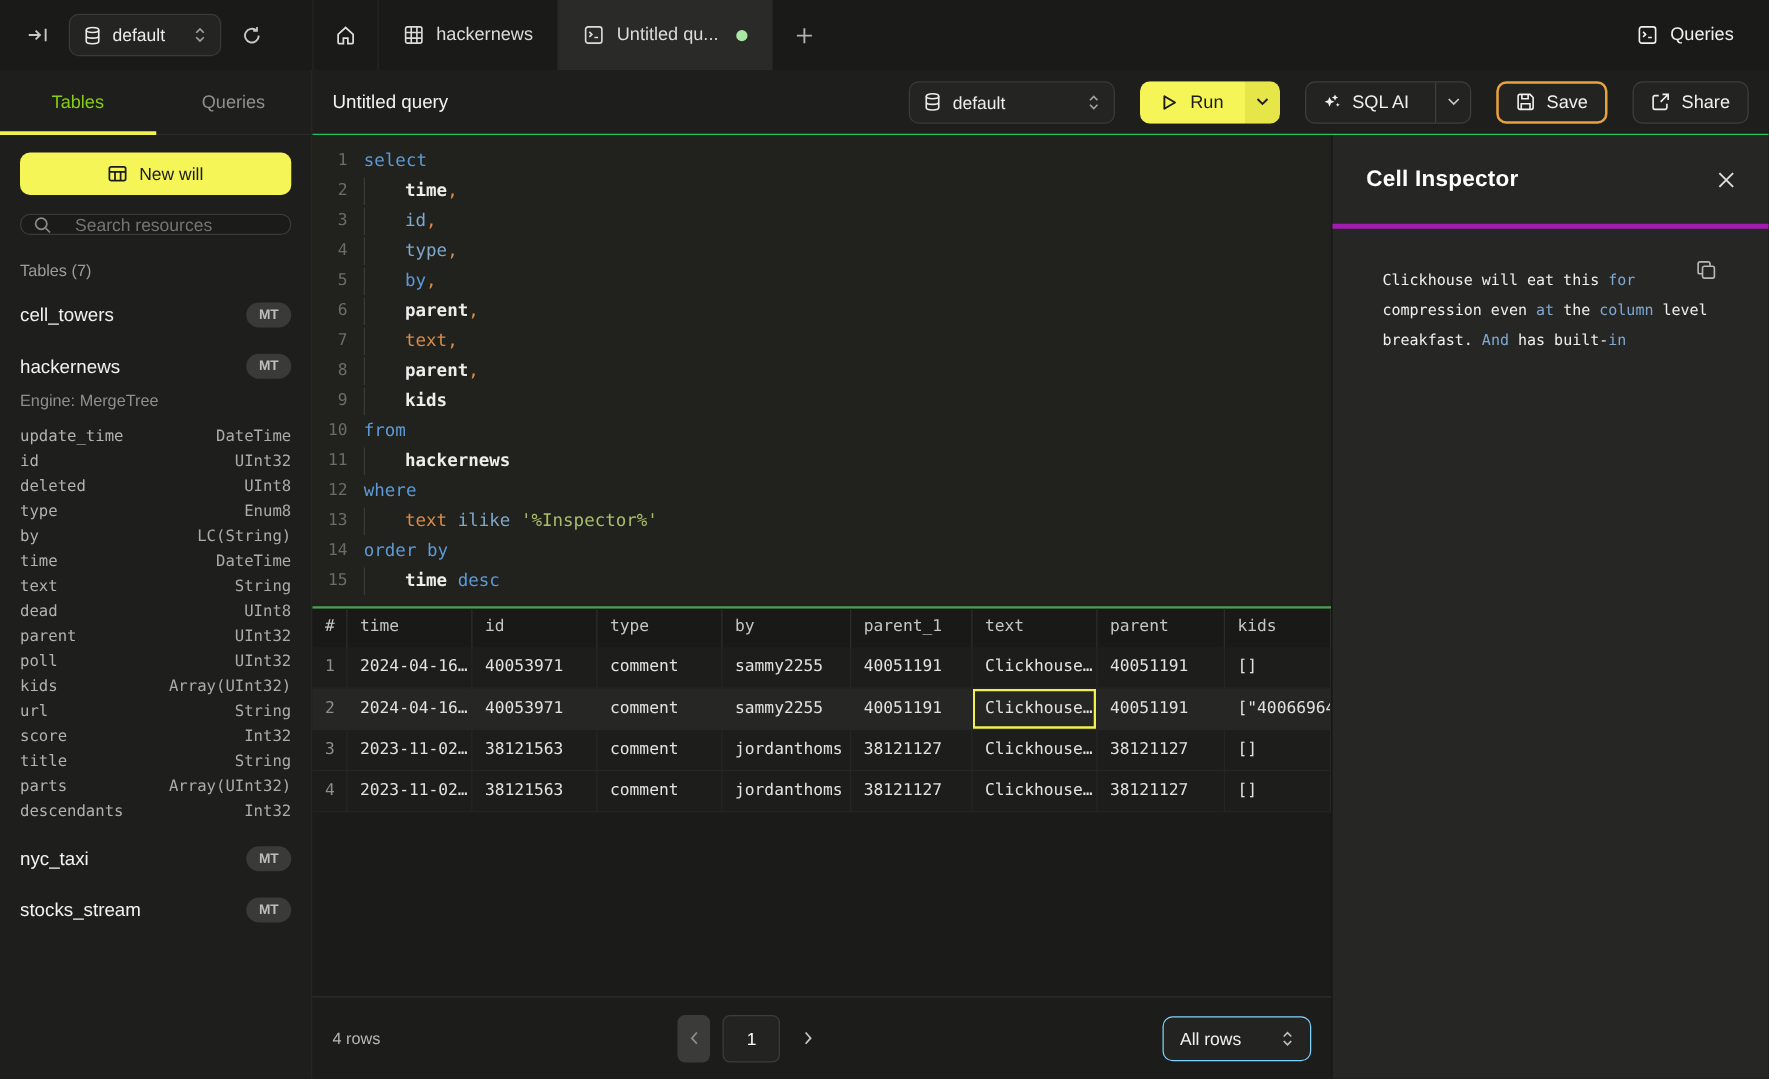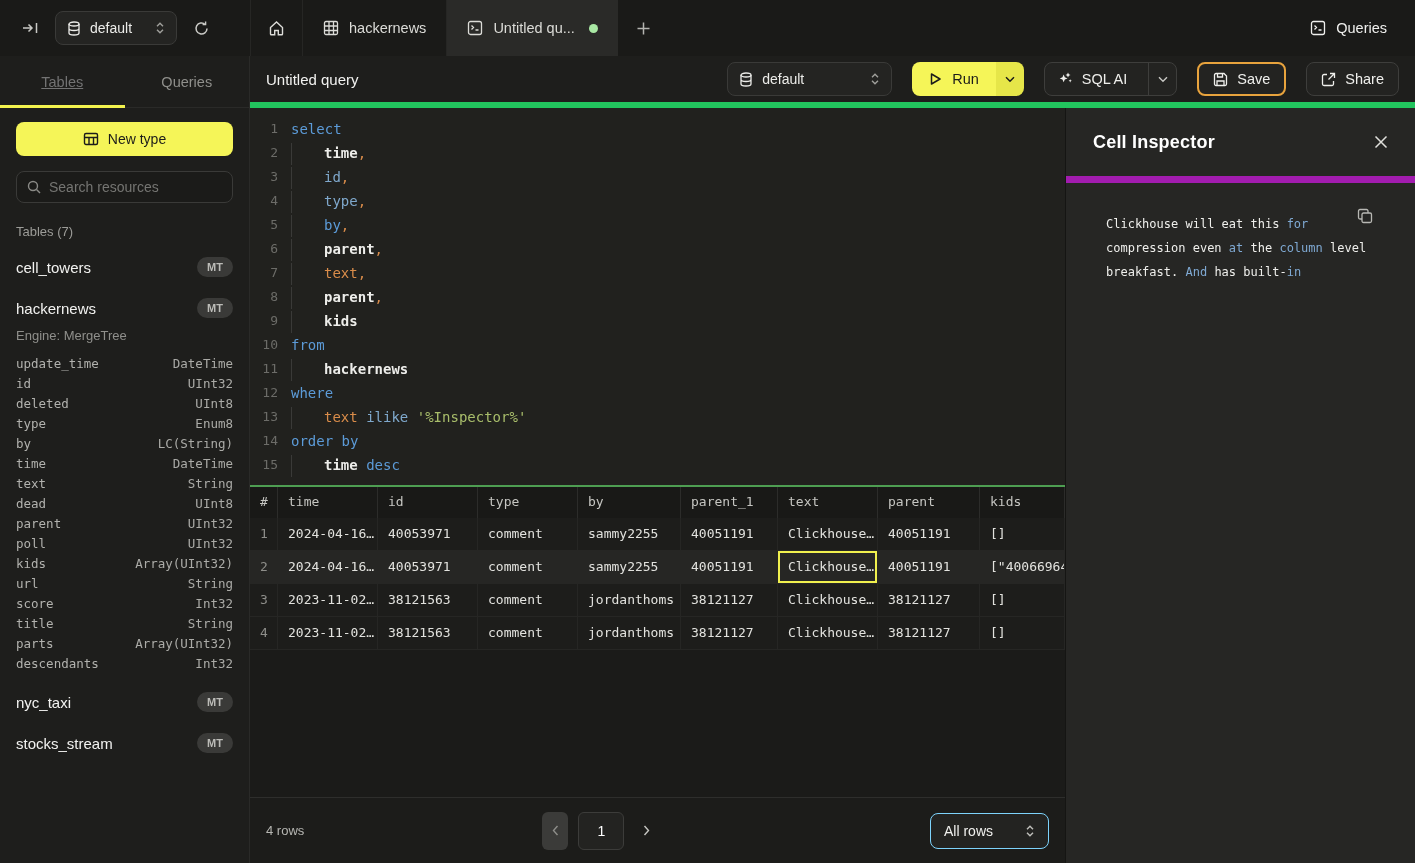--- a/index.html
+++ b/index.html
@@ -25,42 +25,42 @@
 
   
   .main-row { display:flex; height:807px; }
   .sidebar { width:250px; flex-shrink:0; background:#1E1E1C; border-right:1px solid #2A2A28; display:flex; flex-direction:column; }
   .main-col { flex:1; display:flex; flex-direction:column; min-width:0; }
 
   
   .sb-tabs { height:52px; display:flex; border-bottom:1px solid #2A2A28; flex-shrink:0; }
   .sb-tab { flex:1; display:flex; align-items:center; justify-content:center; color:#8F8F8B;
             font-size:14.5px; position:relative; cursor:pointer; }
-  .sb-tab.active { color:#737373;text-decoration:underline; }
+  .sb-tab.active { color:#84cc16; }
   .sb-tab.active::after { content:""; position:absolute; left:0; right:0; bottom:-1px; height:3px; background:#F2F24E; }
   .sb-body { padding:14px 16px 0 16px; overflow:hidden; }
   .new-table-btn { height:34px; width:100%; background:#F5F558; border-radius:8px; display:flex;
                    align-items:center; justify-content:center; gap:9px; color:#1C1C1A; font-size:14px; cursor:pointer; }
-  .sb-search { margin-top:15px; height:32px; border:1px solid #3A3A38; border-radius:8px; background:#1B1B19;
-               display:flex; align-items:center; gap:8px; padding:0 10px; color:#757572; }
+  .sb-search { margin-top:15px; height:17px; border:1px solid #3A3A38; border-radius:8px; background:#1B1B19;
+               display:flex; align-items:center; gap:19px; padding:0 10px; color:#757572; }
   .sb-search input { background:transparent; border:none; outline:none; color:#E8E8E6; font-size:14px; width:100%;
                      font-family:"Liberation Sans",sans-serif; }
   .sb-search input::placeholder { color:#757572; }
   .sb-section { margin-top:21px; font-size:13px; color:#9C9C98; }
   .sb-table { display:flex; justify-content:space-between; align-items:center; margin-top:15px; height:26px; cursor:pointer; }
   .sb-table-name { font-size:15px; color:#F2F2F0; }
   .badge { background:#3A3A38; color:#BCBCB8; font-size:11px; font-weight:bold; padding:4px 10px; border-radius:11px; }
   .engine-line { font-size:13px; color:#8F8F8B; margin-top:7px; }
   .cols-list { margin-top:11px; font-family:"DejaVu Sans Mono",monospace; font-size:12.5px; }
   .col-row { display:flex; justify-content:space-between; height:20px; line-height:20px; }
   .col-name { color:#B2B2AE; }
   .col-type { color:#ABABA7; }
 
   
-  .query-header { height:52px; border-bottom:6px solid #22c55e; background:#1E1E1C; display:flex;
+  .query-header { height:52px; border-bottom:1px solid #22c55e; background:#1E1E1C; display:flex;
                   align-items:center; padding:0 16px; flex-shrink:0; }
   .qh-title { font-size:15px; color:#F2F2F0; }
   .qh-actions { margin-left:auto; display:flex; align-items:center; gap:20px; }
   .run-btn { display:flex; height:34px; border-radius:8px; overflow:hidden; cursor:pointer; }
   .run-main { background:#F5F558; color:#1C1C1A; display:flex; align-items:center; gap:10px; padding:0 17px; font-size:14.5px; }
   .run-arrow { background:#E6E649; color:#1C1C1A; width:28px; display:flex; align-items:center; justify-content:center; }
   .dark-btn { height:34px; border:1px solid #3E3E3C; border-radius:8px; background:#232321; display:flex;
               align-items:center; gap:9px; font-size:14.5px; color:#EFEFEC; cursor:pointer; }
   .ai-btn { padding:0; }
   .ai-main { display:flex; align-items:center; gap:9px; padding:0 12px; height:100%; }
@@ -117,21 +117,21 @@
              display:flex; align-items:center; justify-content:center; font-size:13px; cursor:default; }
   .pg-page { width:46px; height:38px; background:#232321; border:1px solid #3C3C3A; border-radius:6px;
              color:#FFFFFF; display:flex; align-items:center; justify-content:center; font-size:14px; }
   .pg-next { color:#C6C6C2; font-size:14px; margin-left:9px; cursor:pointer; }
   .page-size { margin-left:auto; height:36px; background:#232321; border:1px solid #7dd3fc; border-radius:8px;
                display:flex; align-items:center; gap:32px; padding:0 13px; font-size:14px; color:#F0F0EE; cursor:pointer; }
 
   
   .inspector { flex:1; background:#262624; border-left:1px solid #151513; display:flex; flex-direction:column; }
   .insp-header { height:75px; display:flex; align-items:center; justify-content:space-between;
-                 padding:0 27px; border-bottom:7px solid #a21caf; flex-shrink:0; }
+                 padding:0 27px; border-bottom:4px solid #a21caf; flex-shrink:0; }
   .insp-title { font-size:18px; font-weight:bold; color:#FFFFFF; letter-spacing:.2px; }
   .insp-close { color:#E0E0DC; cursor:pointer; }
   .insp-body { position:relative; padding:29px 48px 0 40px; font-family:"DejaVu Sans Mono",monospace;
                font-size:12px; line-height:24px; }
   .insp-line { white-space:pre; }
   .ik { color:#7FA9D3; }
   .ip { color:#EFEFEC; }
   .copy-btn { position:absolute; top:25px; right:42px; color:#B8B8B4; cursor:pointer; }
 </style>
 </head>
@@ -209,21 +209,21 @@
       <div class="sb-tab">
           <span>Queries</span>
         </div>
     </div>
     <div class="sb-body">
       <div class="new-table-btn">
         <svg width="16" height="16" viewBox="0 0 16 16" fill="none" stroke="#1C1C1A" stroke-width="1.4">
             <rect x="1.5" y="2.5" width="13" height="11" rx="1.5"></rect>
             <path d="M1.5 6.5h13M6 6.5v7M10.5 6.5v7"></path>
           </svg>
-        <span>New type</span>
+        <span>New will</span>
       </div>
       <div class="sb-search">
         <svg width="14" height="14" viewBox="0 0 14 14" fill="none" stroke="#8A8A86" stroke-width="1.4">
             <circle cx="6" cy="6" r="4.5"></circle>
             <path d="M9.5 9.5L13 13"></path>
           </svg>
         <input type="text" placeholder="Search resources" style="">
       </div>
       <div class="sb-section">Tables (7)</div>
       <div id="sb-tables">

